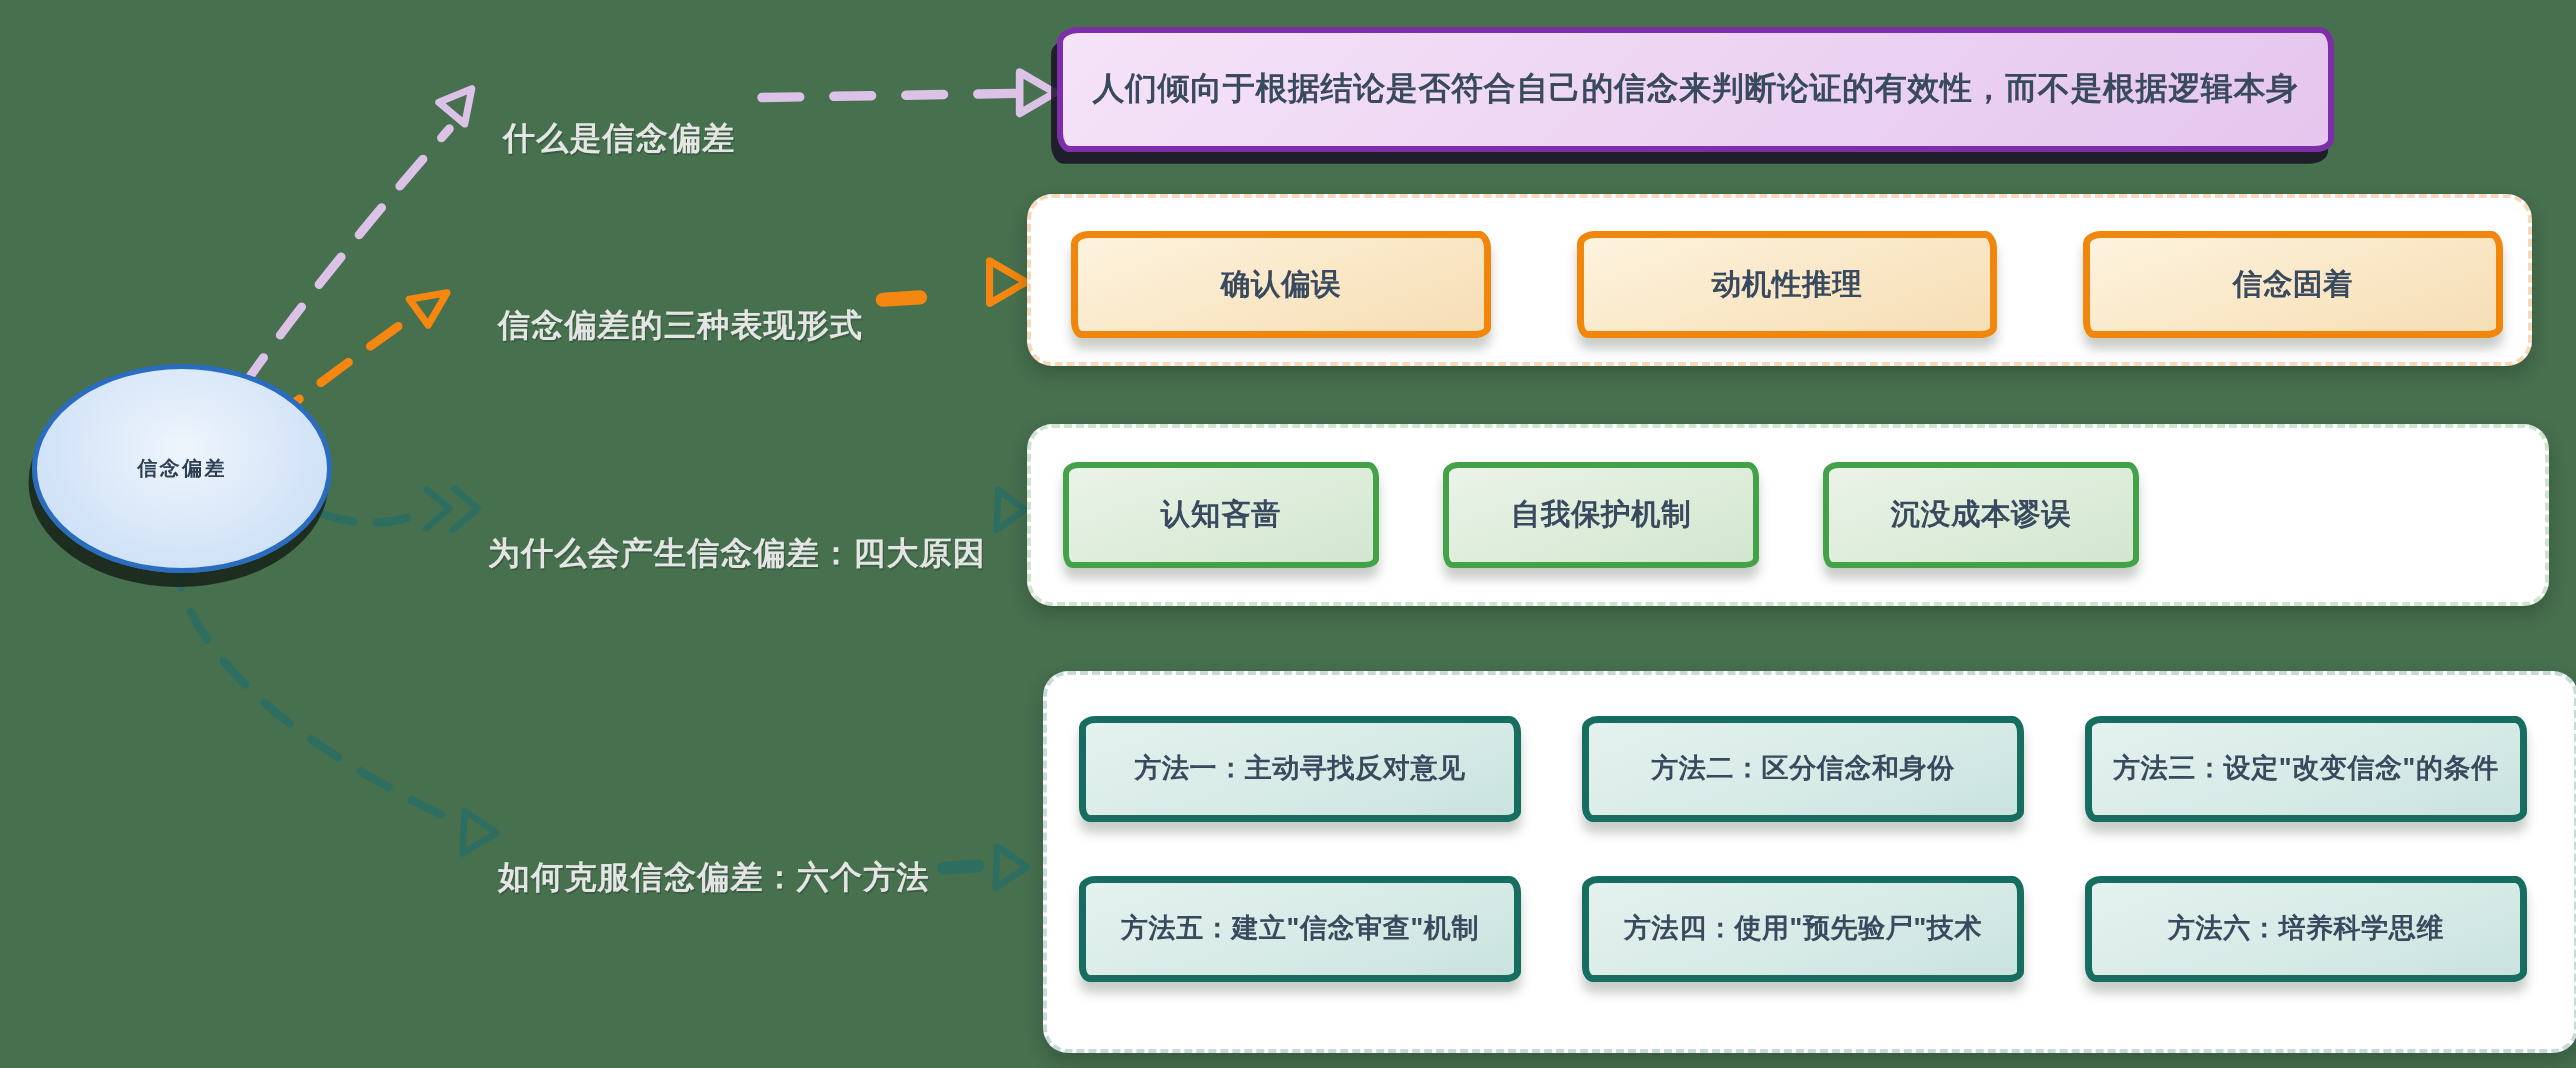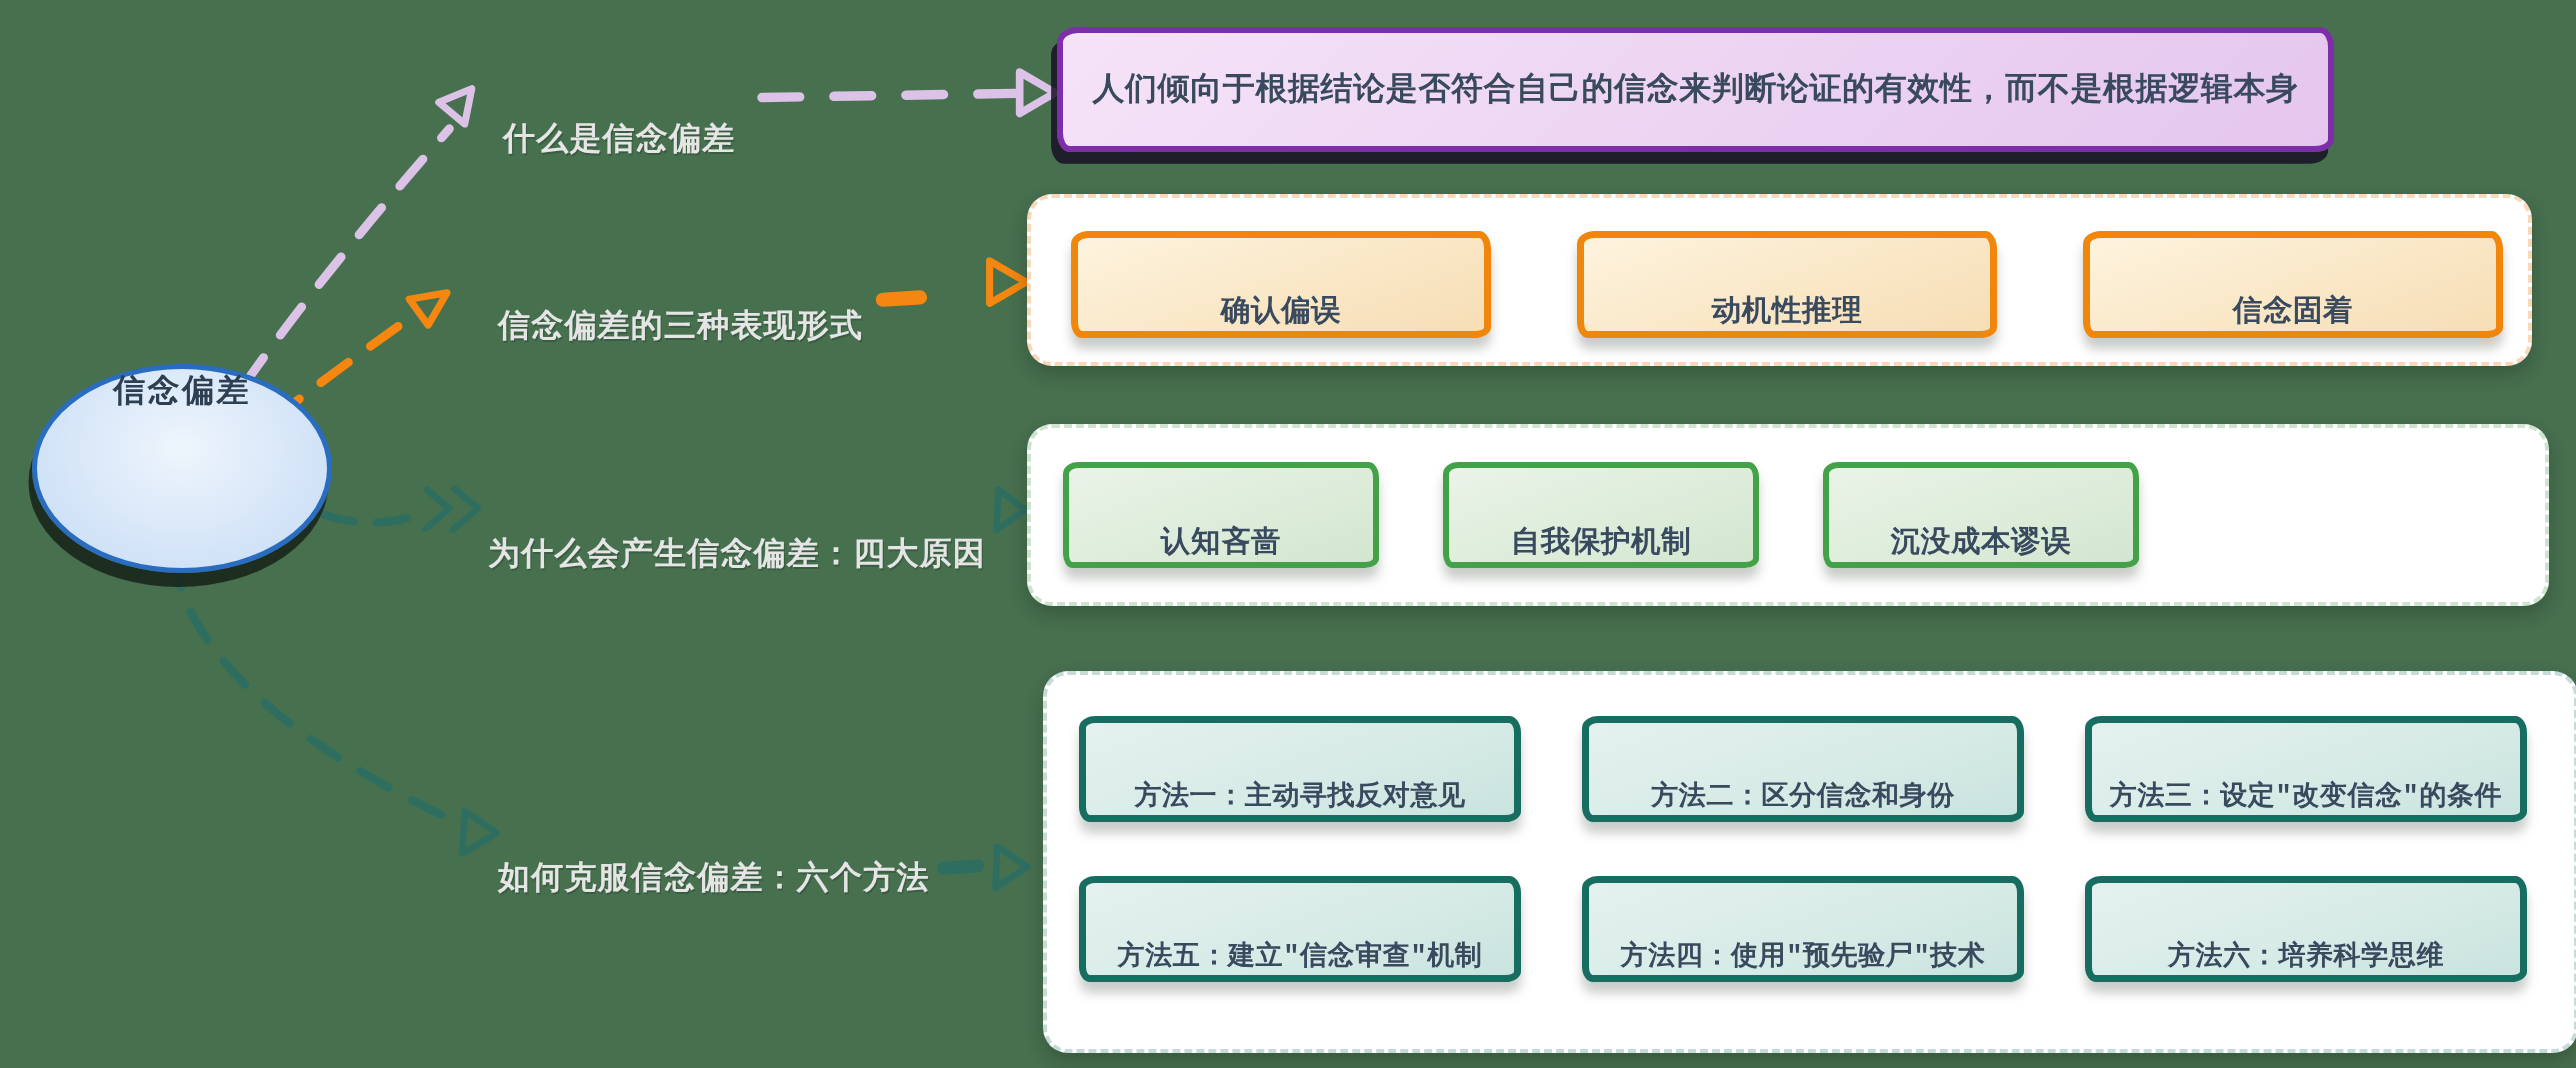--- a/index.html
+++ b/index.html
@@ -13,22 +13,22 @@
     overflow:hidden;
   }
   .lines{position:absolute;left:0;top:0;width:2576px;height:1069px;}
 
   
   .root-node{
     position:absolute;left:32px;top:364px;width:290px;height:199px;
     border:5.9px solid #2a6cc0;border-radius:50%;
     background:radial-gradient(ellipse at 50% 40%, #eef5fc 0%, #d7e6f8 55%, #c6dcf4 100%);
     box-shadow:-3.5px 14px 0 rgba(24,36,27,0.88);
-    display:flex;justify-content:center;
-    font-size:32px;letter-spacing:2.4px;color:#2e3f54;font-family:Liberation Serif, serif;
+    display:flex;align-items:center;justify-content:center;
+    font-size:20px;letter-spacing:2.4px;color:#2e3f54;font-family:Liberation Serif, serif;
   }
 
   
   .branch-label{
     position:absolute;font-size:32px;letter-spacing:1.2px;color:#e5e5e5;
     white-space:nowrap;text-shadow:1.2px 1.8px 0 rgba(20,30,25,0.25);margin-top:40px;
   }
   .bl-1{left:503px;top:77px;}
   .bl-2{left:498px;top:264px;}
   .bl-3{left:488px;top:492px;}
@@ -57,24 +57,23 @@
   .group-methods{left:1027px;top:671px;width:1535px;height:382px;border-color:#c6dbd8;margin-left:16px;}
 
   .row{display:flex;align-items:flex-start;}
   .row-forms{margin:33px 0 0 40px;gap:86px;}
   .row-causes{margin:34px 0 0 32px;gap:64px;}
   .row-methods-a{margin:41px 0 0 32px;gap:61px;}
   .row-methods-b{margin:54px 0 0 32px;gap:61px;}
 
   
   .item{
-    box-sizing:border-box;display:flex;align-items:flex-end;justify-content:center;
+    box-sizing:border-box;display:flex;align-items:center;justify-content:center;
     text-align:center;font-size:29.5px;letter-spacing:0.6px;color:#39495e;
     box-shadow:0 10.6px 10.6px rgba(60,75,60,0.28);
-    font-family:Liberation Mono, monospace;
   }
   .item-orange{
     width:420px;height:107px;
     border:7.7px solid #f0860c;
     border-radius:17.7px 11.8px 16.5px 10.6px / 13px 17.7px 10.6px 16.5px;
     background:linear-gradient(160deg,#fdf3de 0%,#f9e6c4 60%,#f6debp 100%);
     background:linear-gradient(160deg,#fdf3de 0%,#f9e6c4 60%,#f6deb5 100%);
   }
   .item-green{
     width:316px;height:106px;

